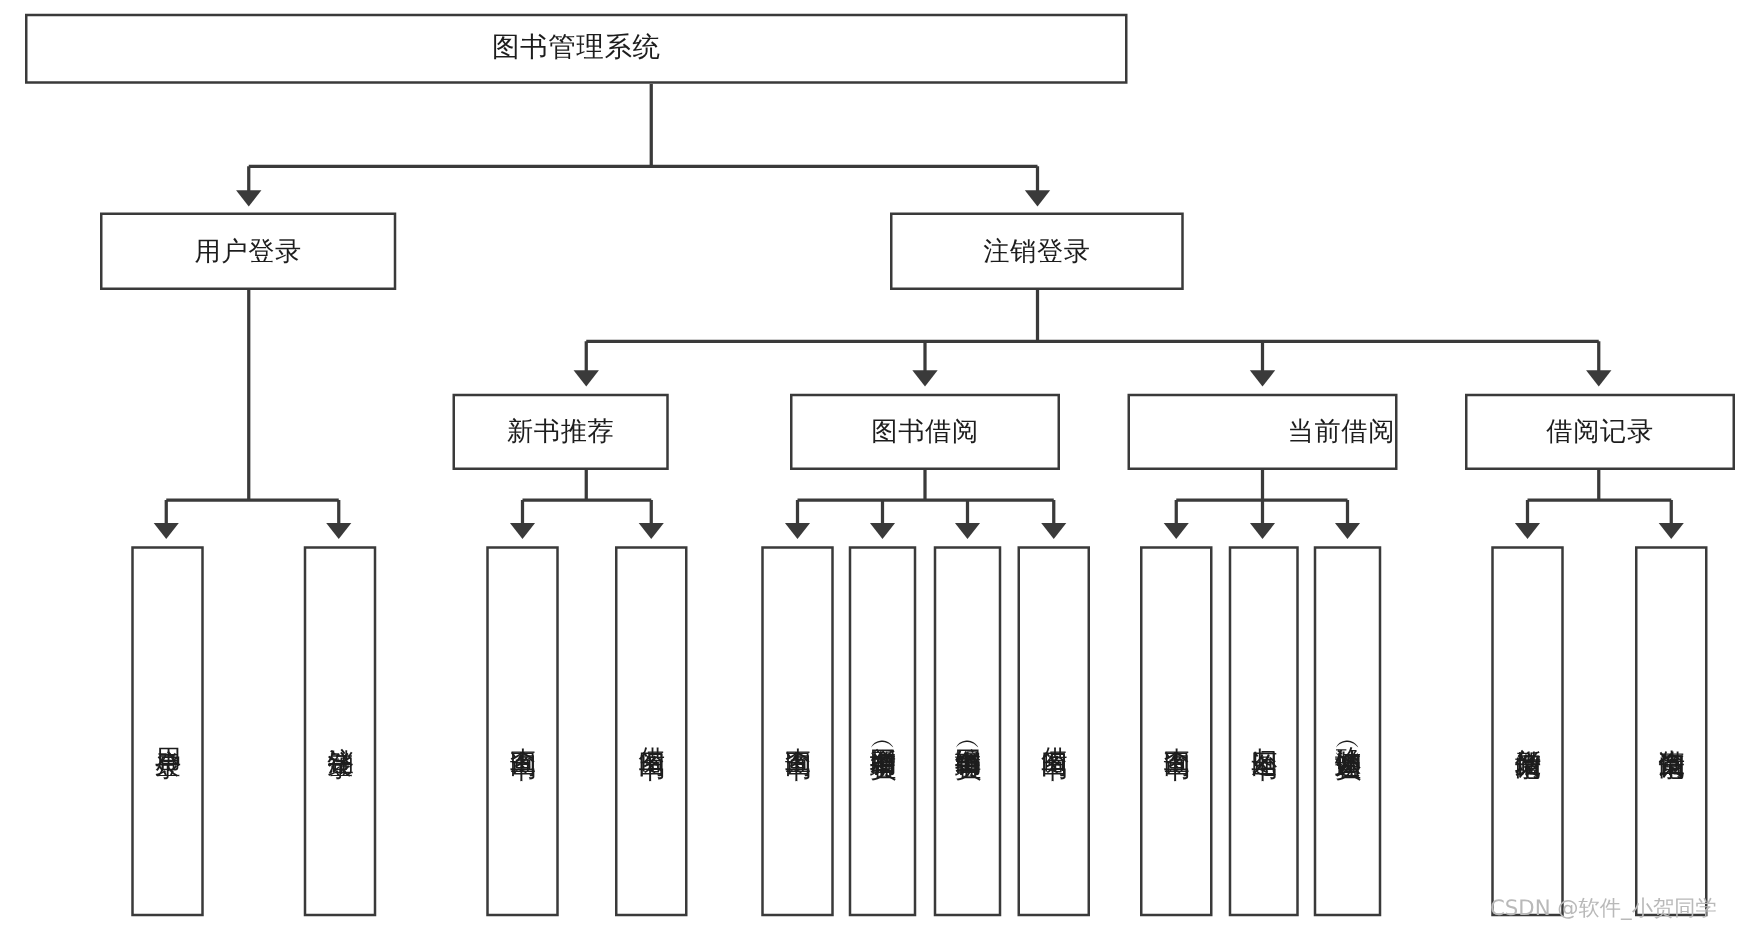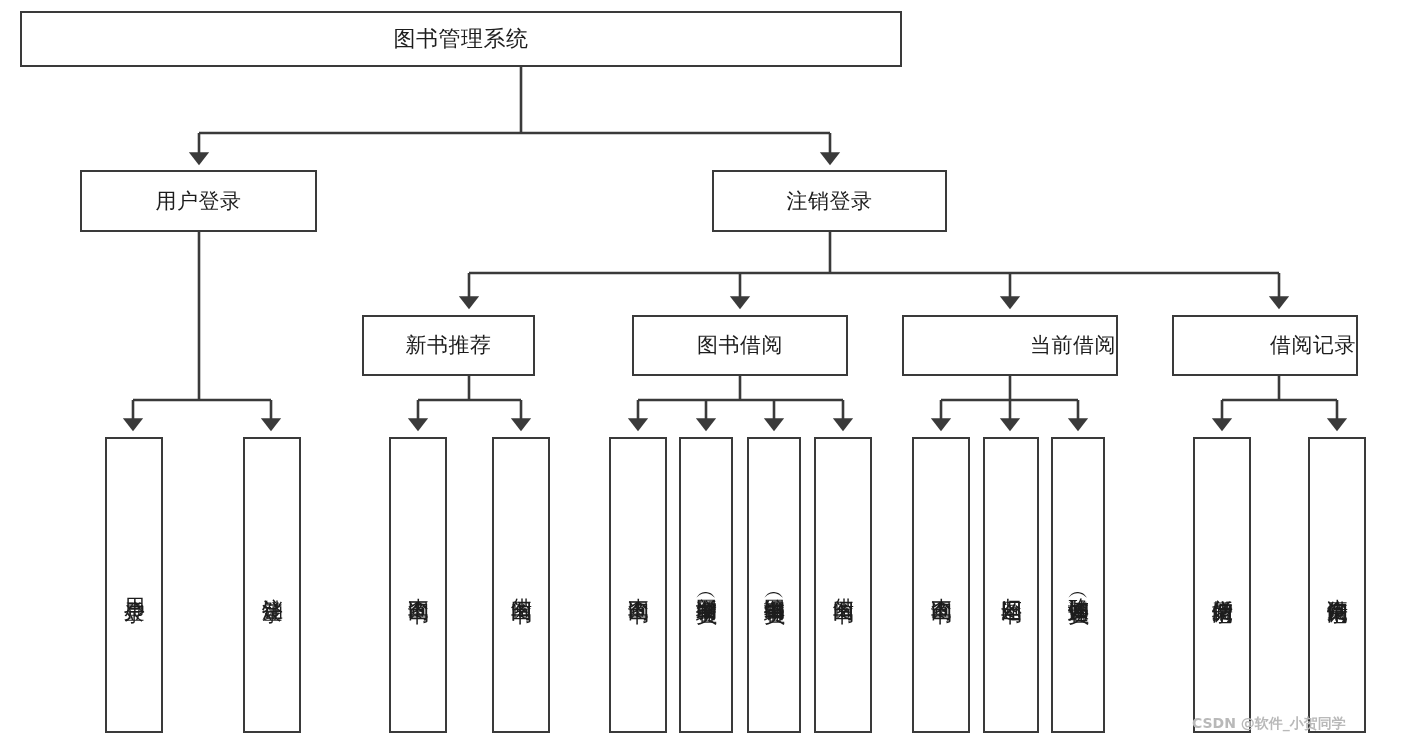--- a/index.html
+++ b/index.html
@@ -63,25 +63,24 @@
     letter-spacing: 2px;
     text-align: center;
     max-height: 100%;
   }
   .node.v.tall .lbl {
     letter-spacing: 1px;
   }
   .watermark {
     position: absolute;
     color: #b9b9b9;
-    font-size: 14px;
+    font-size: 17px;
     white-space: nowrap;
     z-index: 5;
     font-family: "DejaVu Sans", "Liberation Sans", sans-serif;
-    font-weight: bold;
   }
 </style>
 </head>
 <body>
 
 <div id="canvas">
 
   <svg id="edges" viewBox="0 0 1405 747" xmlns="http://www.w3.org/2000/svg">
     <defs>
       <marker id="arrow" markerWidth="9" markerHeight="9" refX="2.2" refY="4.5" orient="auto" markerUnits="strokeWidth">
@@ -145,21 +144,21 @@
 
   <div class="node h" style="left:362px; top:315px; width:173px; height:61px;">
     <span class="lbl">新书推荐</span>
   </div>
   <div class="node h" style="left:632px; top:315px; width:216px; height:61px;">
     <span class="lbl">图书借阅</span>
   </div>
   <div class="node h" style="left:902px; top:315px; width:216px; height:61px;justify-content:flex-end;">
     <span class="lbl">当前借阅</span>
   </div>
-  <div class="node h" style="left:1172px; top:315px; width:186px; height:61px;justify-content:flex-end;">
+  <div class="node h" style="left:1172px; top:315px; width:216px; height:61px;">
     <span class="lbl">借阅记录</span>
   </div>
 
   <div class="node v" style="left:105px; top:437px; width:58px; height:296px;">
     <span class="lbl">用户登录</span>
   </div>
   <div class="node v" style="left:243px; top:437px; width:58px; height:296px;">
     <span class="lbl">注销登录</span>
   </div>
 

